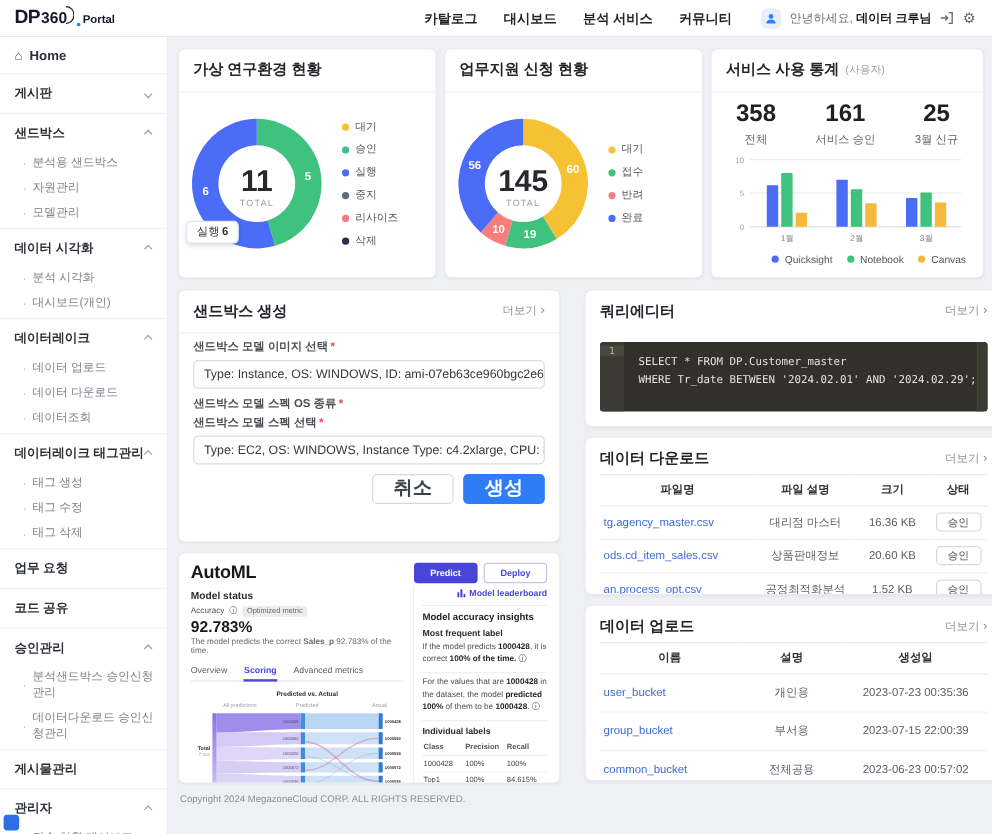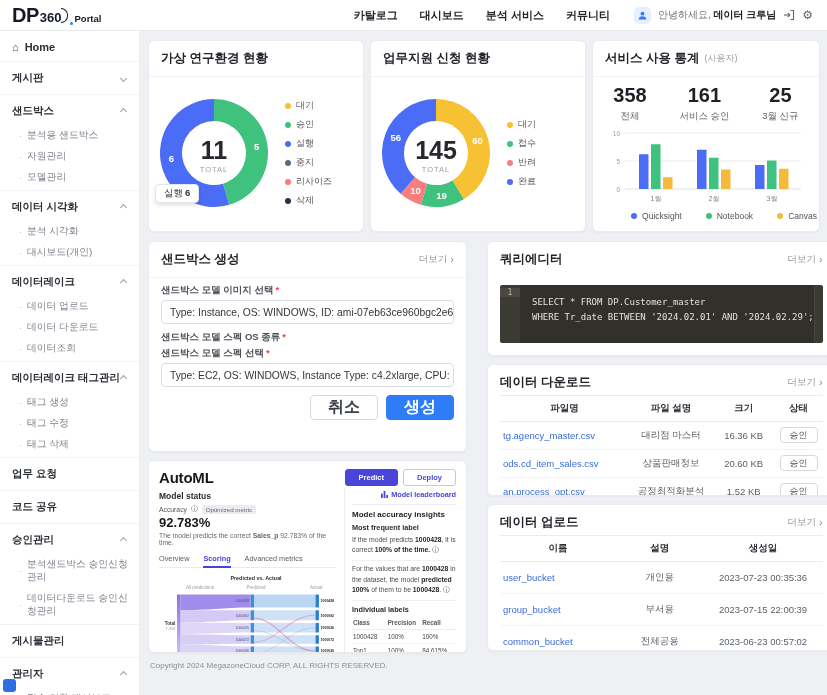--- a/index.html
+++ b/index.html
@@ -2,21 +2,21 @@
 <html><head>
 <meta charset="utf-8">
 <style>
   html,body{margin:0;padding:0;background:#fff;}
   *{box-sizing:border-box;}
   .app{width:827px;height:695px;position:relative;overflow:hidden;background:#fff;
        font-family:"Liberation Sans","DejaVu Sans",sans-serif;color:#26282d;}
   
   .topbar{height:31px;display:flex;align-items:center;padding:0 14px 0 12px;border-bottom:1px solid #e8eaed;background:#fff;}
   .logo{display:flex;align-items:baseline;cursor:pointer;}
-  .logo-dp{font-weight:900;font-size:20px;letter-spacing:-.5px;color:#14182a;}
+  .logo-dp{font-weight:900;font-size:16px;letter-spacing:-.5px;color:#14182a;}
   .logo-360{font-weight:800;font-size:13px;color:#14182a;position:relative;margin-left:1px;}
   .logo-360::after{content:"";position:absolute;right:-6px;top:-2px;width:6px;height:13px;
      border:1.3px solid #14182a;border-left:none;border-radius:0 9px 9px 0;}
   .logo-dot{width:3px;height:3px;border-radius:50%;background:#2e7cf6;margin:0 2px 0 8px;align-self:flex-end;margin-bottom:2px;}
   .logo-portal{font-size:9.5px;font-weight:700;color:#14182a;}
   .topnav{margin-left:auto;display:flex;gap:22px;}
   .nav-item{font-size:11px;font-weight:700;color:#23252b;cursor:pointer;}
   .user-area{display:flex;align-items:center;gap:7px;margin-left:24px;}
   .user-chip{width:17px;height:17px;border-radius:5px;background:#e7efff;display:flex;align-items:center;justify-content:center;}
   .greet{font-size:10px;color:#6a7077;white-space:nowrap;}
@@ -56,21 +56,21 @@
      padding:2px 8px;font-size:9.5px;color:#333;box-shadow:0 2px 4px rgba(0,0,0,.12);white-space:nowrap;}
   .tooltip b{margin-left:2px;}
   .legend{display:flex;flex-direction:column;gap:6px;}
   .legend-item{display:flex;align-items:center;gap:5px;font-size:9px;color:#555;}
   .legend-dot{width:6px;height:6px;border-radius:50%;flex:none;}
   
   .stats{display:flex;justify-content:space-around;margin:7px 4px 2px;}
   .stat-value{font-size:20px;font-weight:800;color:#1d2026;text-align:center;}
   .stat-label{font-size:9.5px;color:#666;text-align:center;margin-top:3px;}
   .usage-chart{display:block;margin:2px auto 0;}
-  .h-legend{display:flex;justify-content:center;gap:24px;margin-top:0px;margin-left:36px;}
+  .h-legend{display:flex;justify-content:center;gap:12px;margin-top:0px;margin-left:36px;}
   .h-legend .legend-item{font-size:8.5px;}
   
   .sandbox-card{height:211px;}
   .sandbox-body{padding:6px 12px 8px;}
   .f-label{font-size:9.5px;font-weight:600;color:#4a4f57;line-height:12px;margin:0 0 4px;}
   .req{color:#e5484d;margin-left:2px;}
   .select{height:24px;border:1px solid #d9dde3;border-radius:4px;display:flex;align-items:center;justify-content:space-between;
      padding:0 8px;font-size:10.3px;color:#33363c;margin-bottom:7px;cursor:pointer;background:#fff;white-space:nowrap;overflow:hidden;}
   .radio-row{display:flex;gap:8px;margin-bottom:7px;}
   .radio-box{flex:1;height:30px;border:1px solid #e3e6eb;border-radius:4px;display:flex;align-items:center;gap:8px;padding:0 10px;font-size:11px;color:#2e3138;cursor:pointer;background:#fff;}

